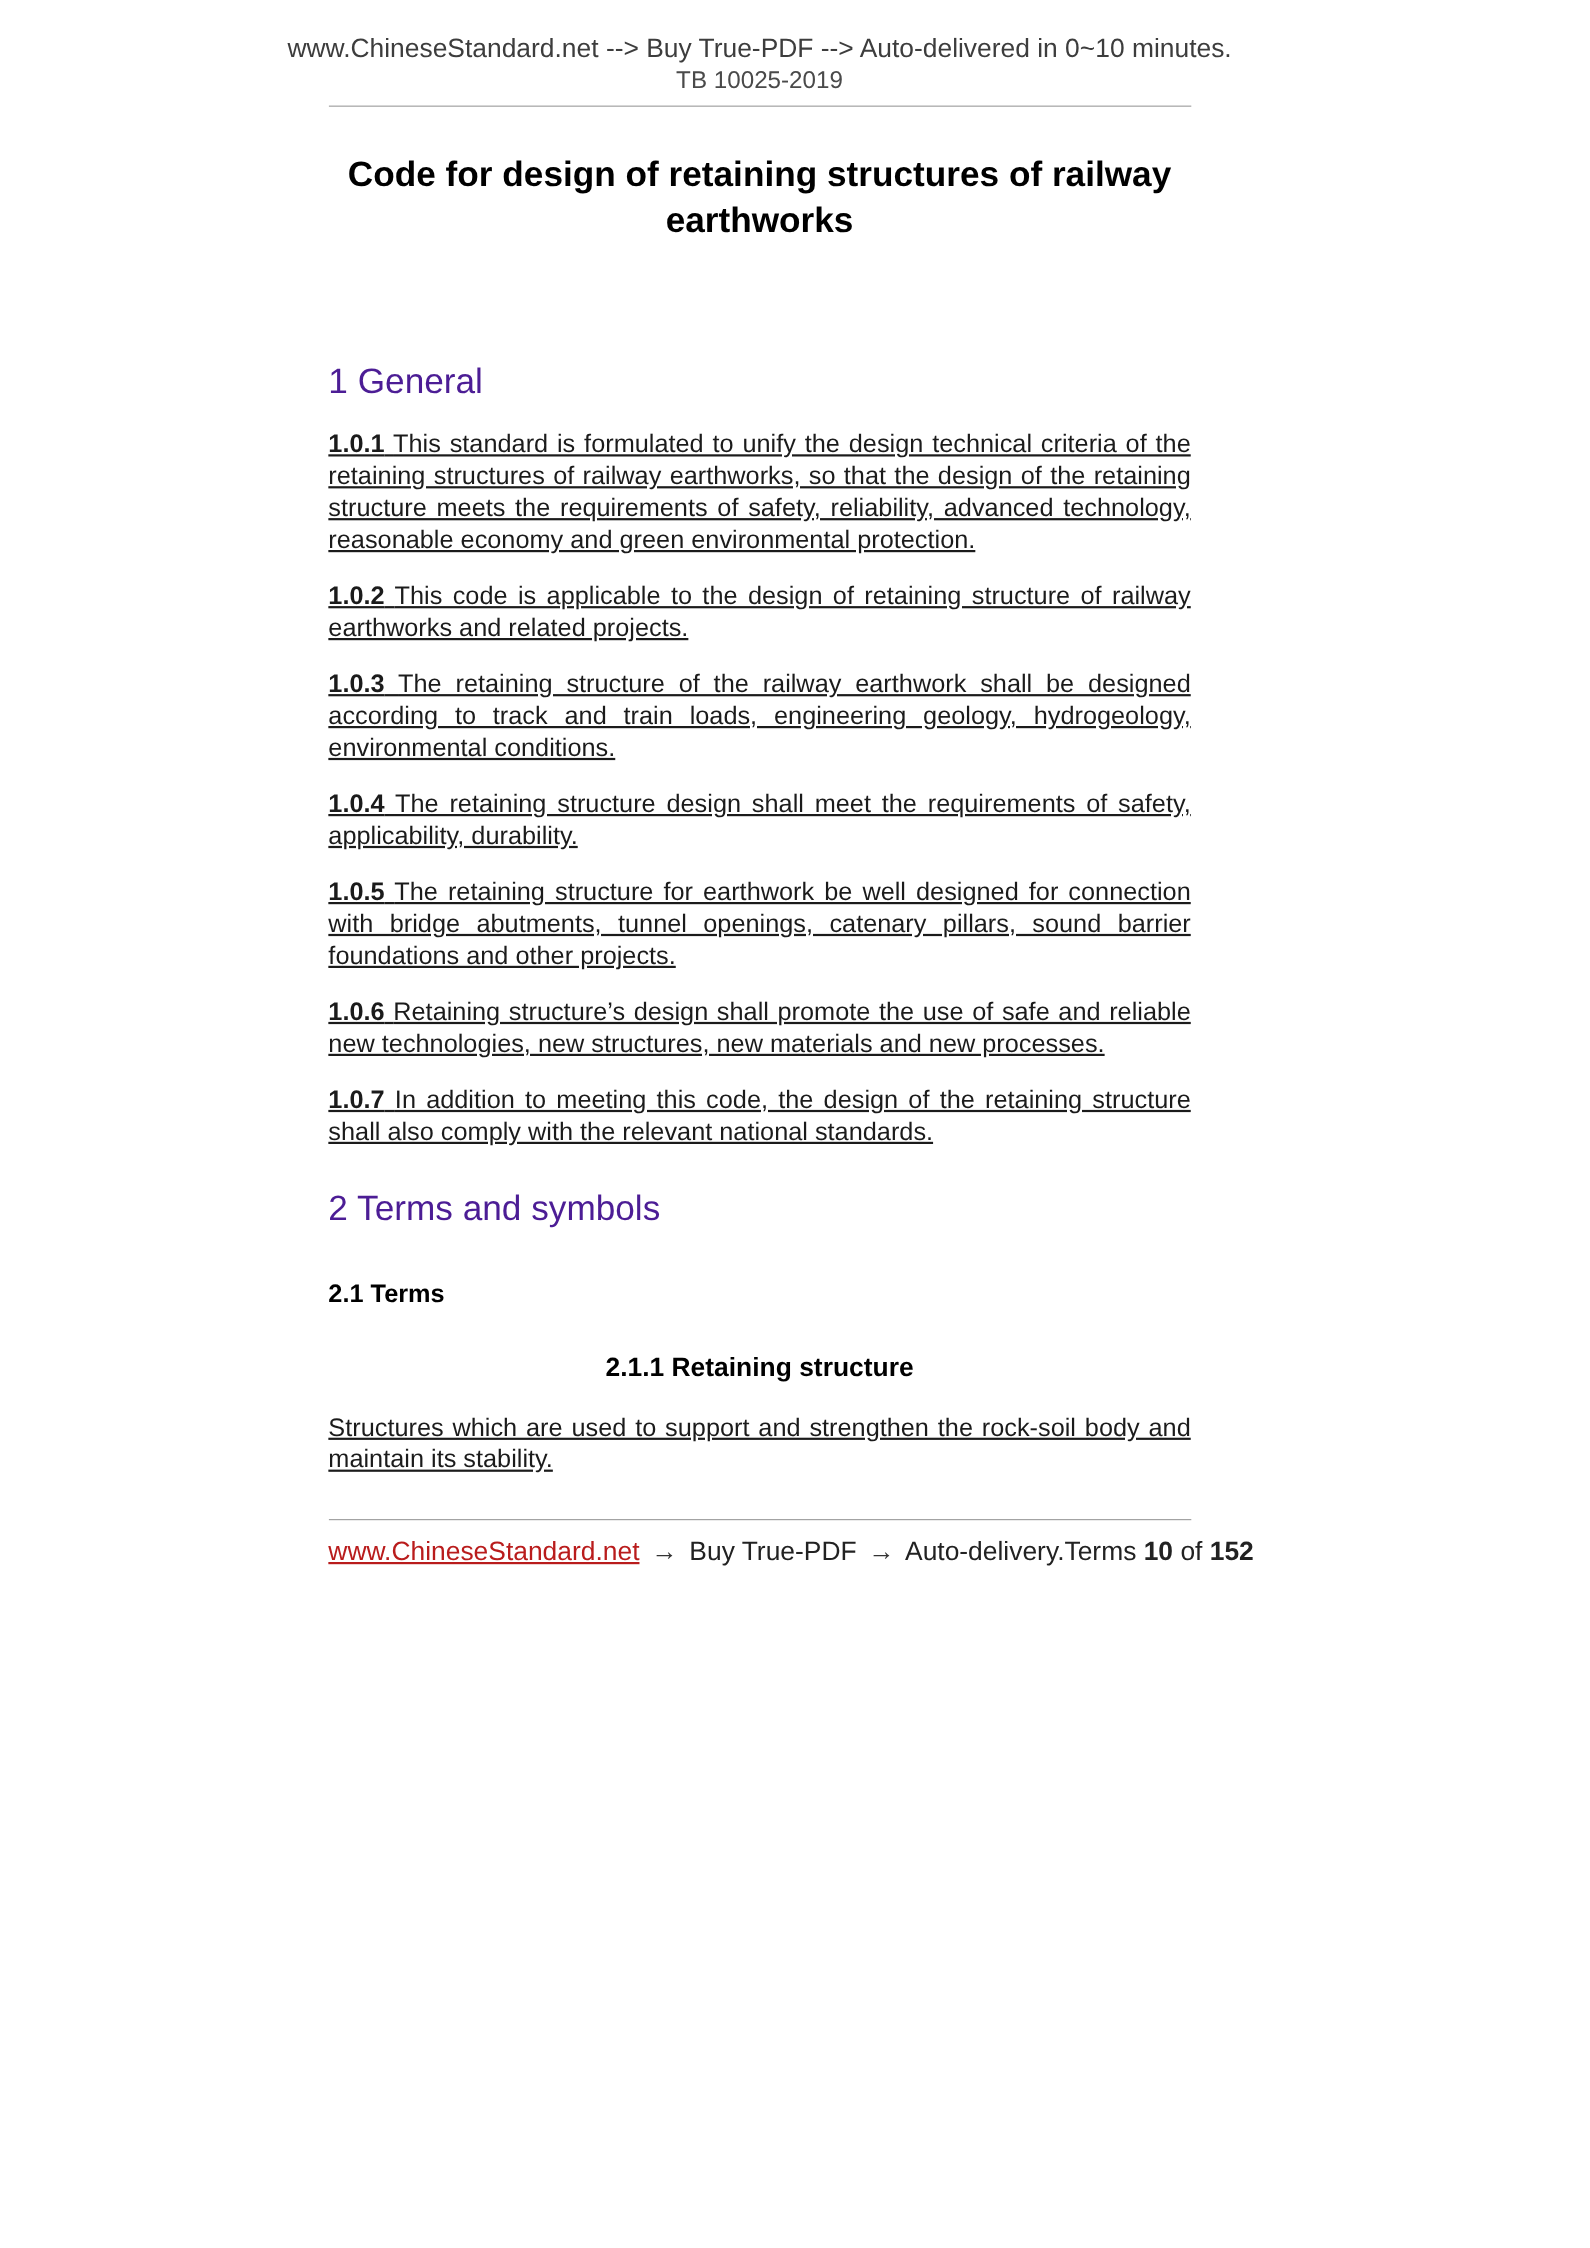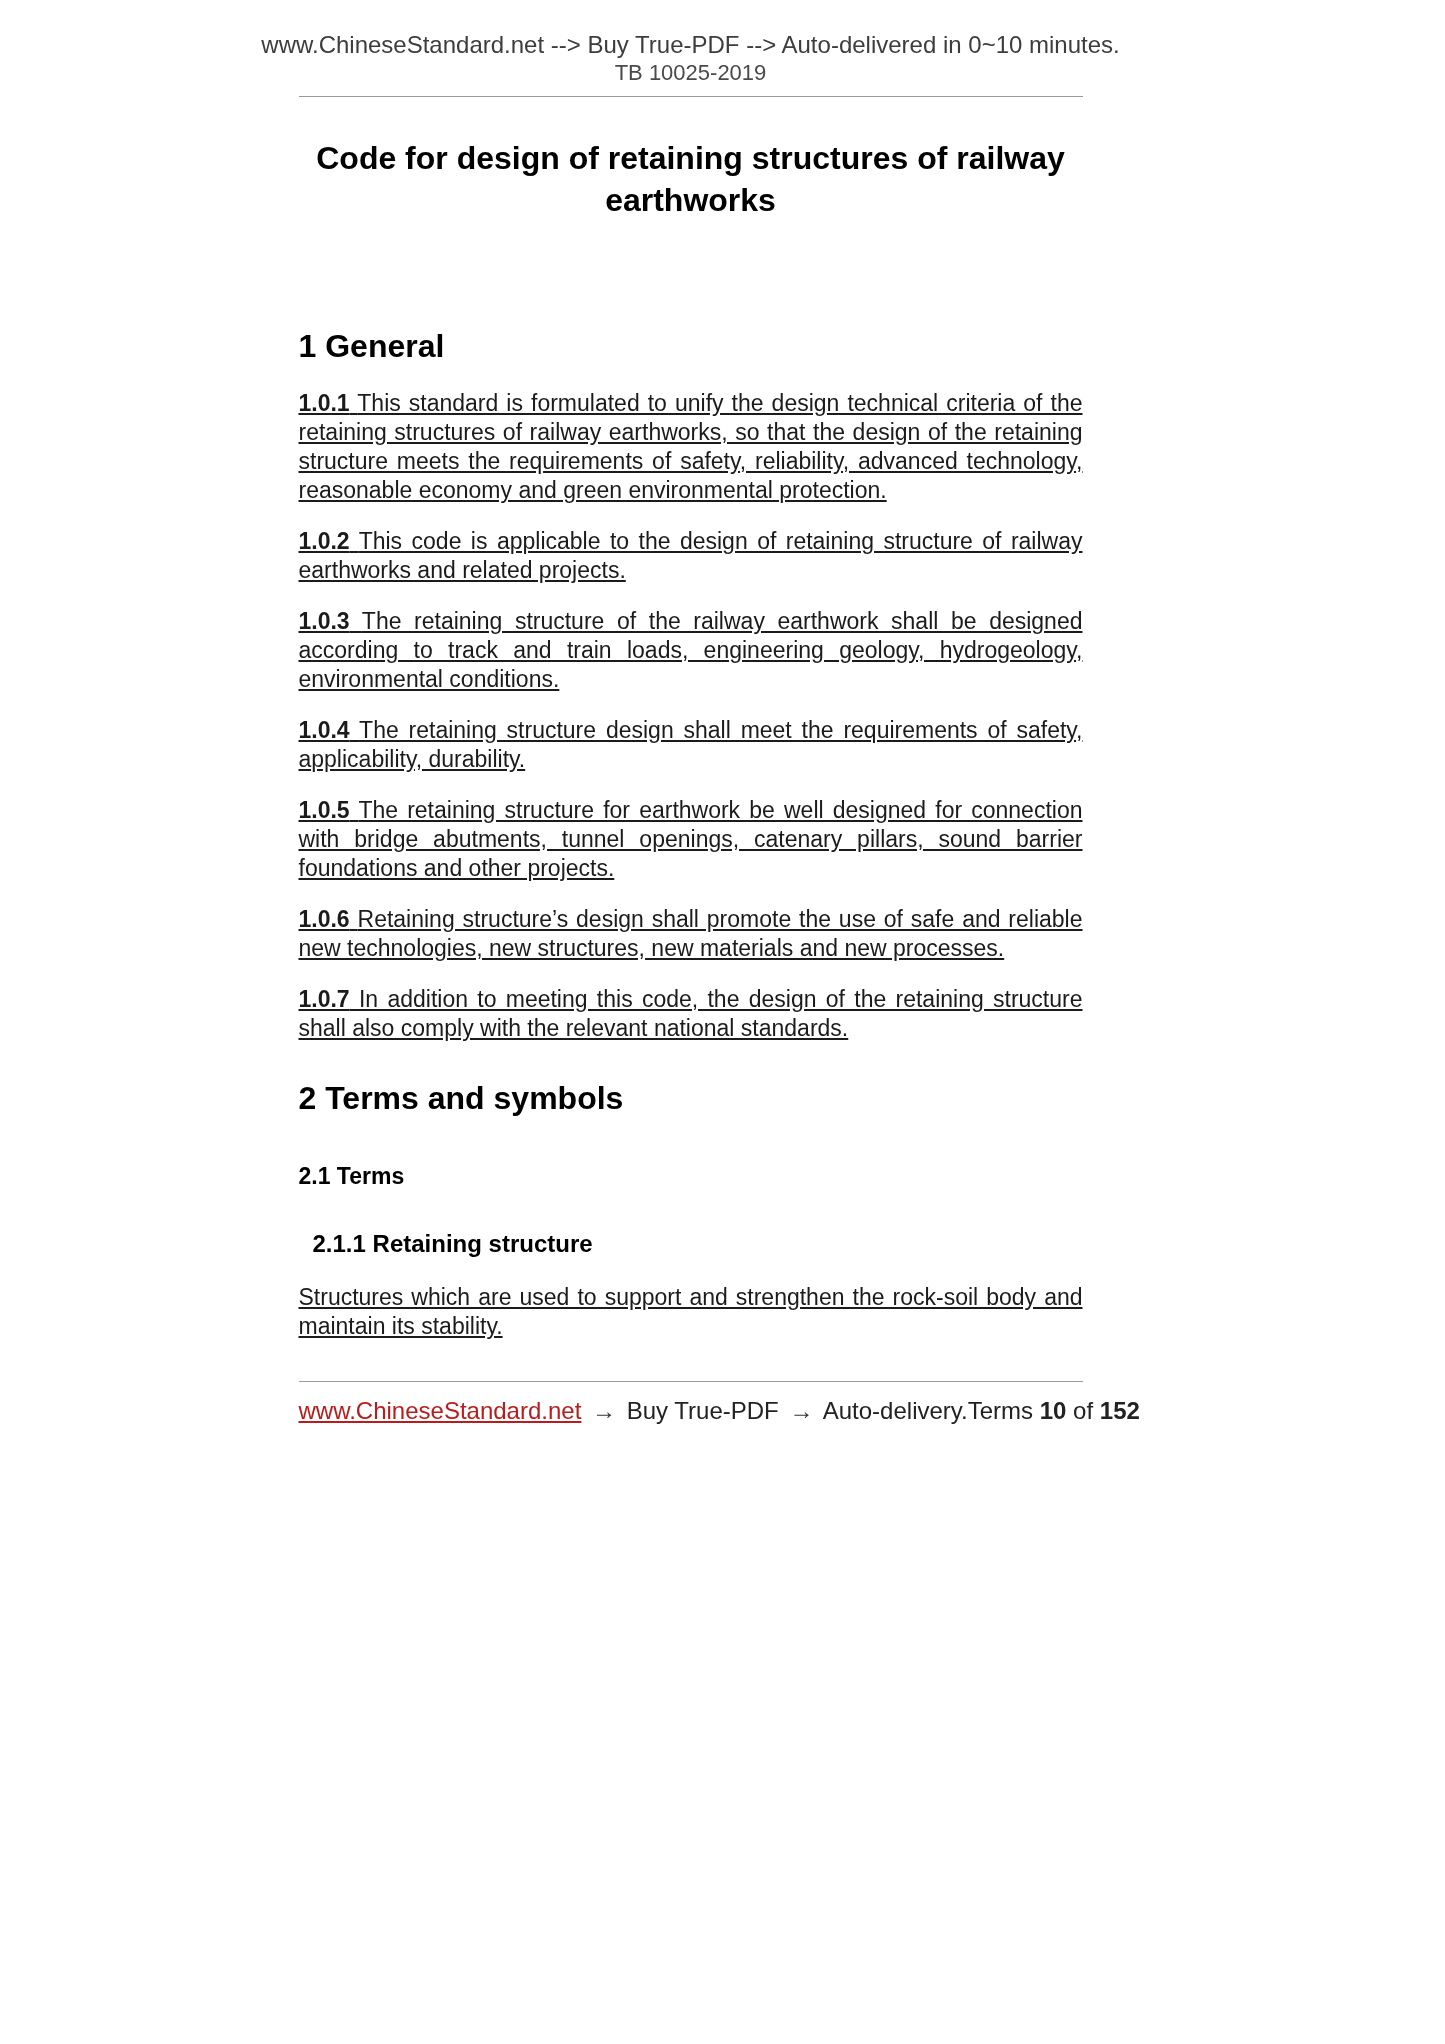--- a/index.html
+++ b/index.html
@@ -49,40 +49,41 @@
     font-size: 32px;
     font-weight: bold;
     color: #000000;
     text-align: center;
     line-height: 42px;
   }
   .doc-title.line1 { margin-top: 40px; }
   .doc-title.line2 { }
   .h2 {
     font-size: 32px;
-    font-weight: bold;
-    color: #000000;
+    font-weight: normal;
+    color: #4c1d95;
     line-height: 42px;
     margin: 0;
   }
   .h2.general { margin-top: 104px; margin-bottom: 12px; }
   .h2.terms   { margin-top: 34px; }
   .h3 {
     font-size: 23px;
     font-weight: bold;
     color: #000000;
     line-height: 34px;
     margin: 40px 0 0 0;
   }
   .h4 {
     font-size: 24px;
     font-weight: bold;
     color: #000000;
     line-height: 30px;
-    margin: 36px 0 0 14px;
+    margin: 36px 0 0 0;
+    text-align: center;
   }
   .h4.term2 { margin-top: 26px; }
   .clause, .body-text {
     font-size: 23px;
     line-height: 29px;
     text-align: justify;
     margin: 22px 0;
     color: #1b1b1b;
     text-decoration: underline;
   }

